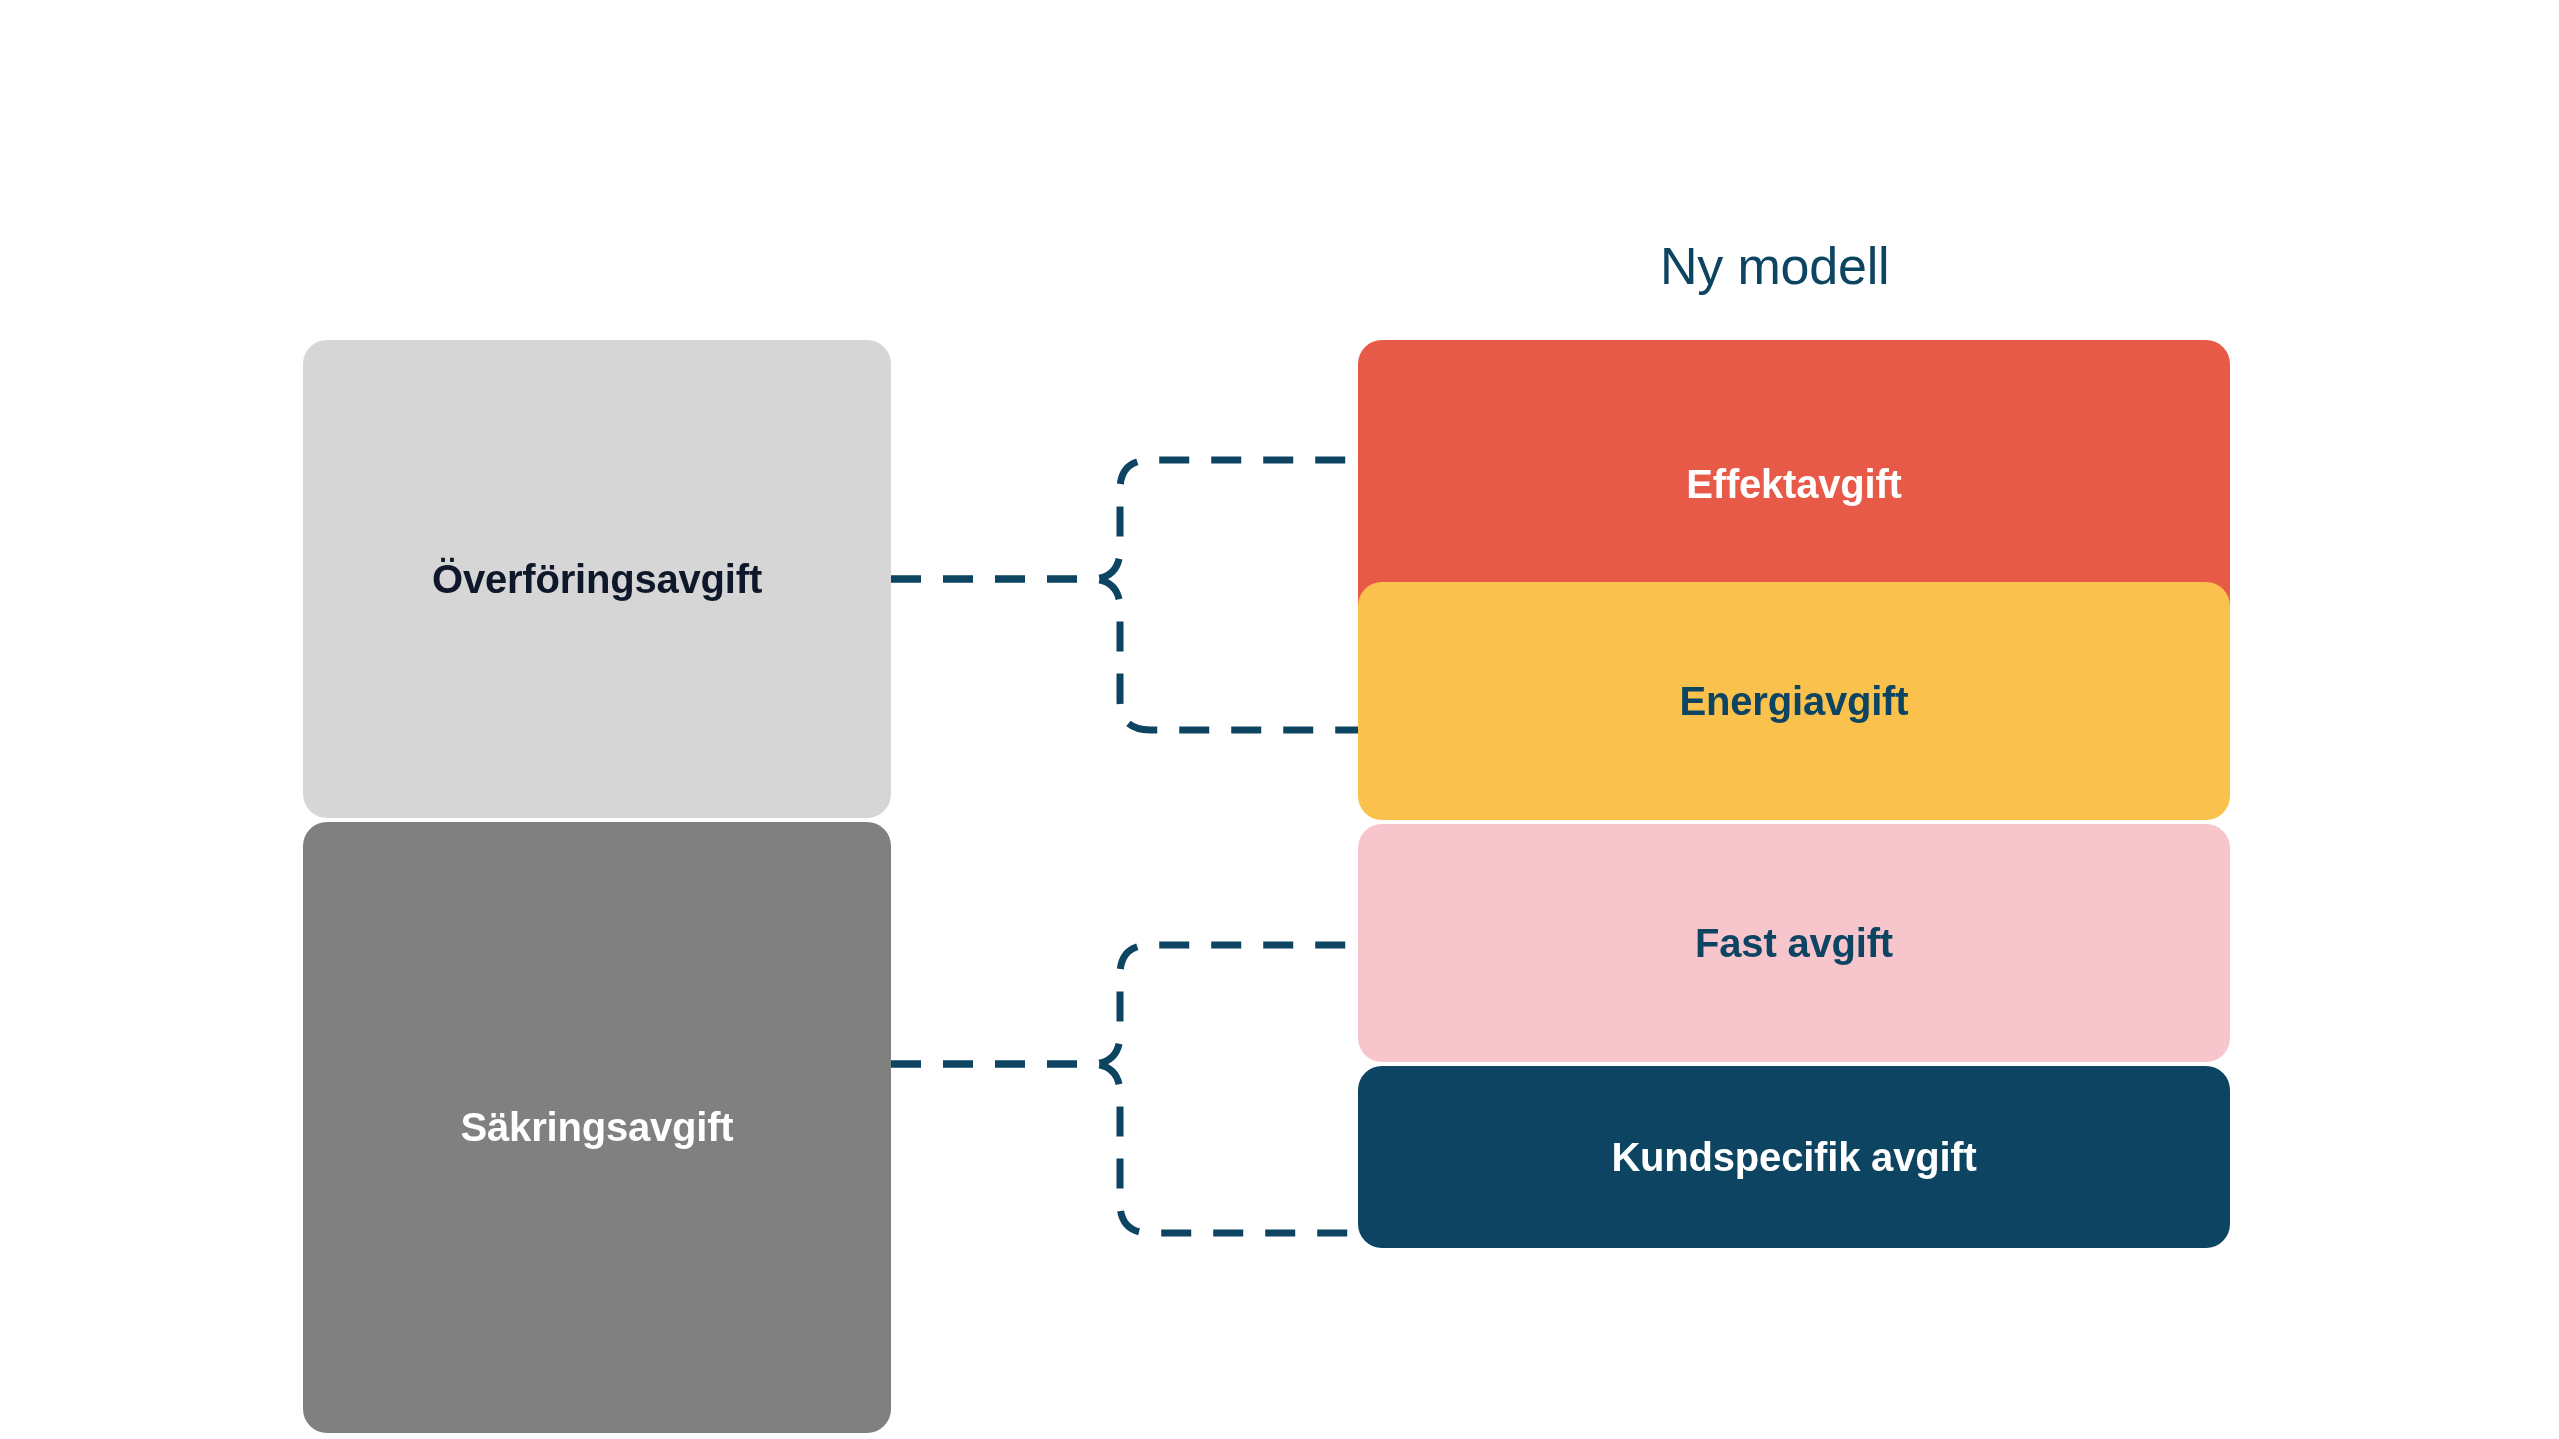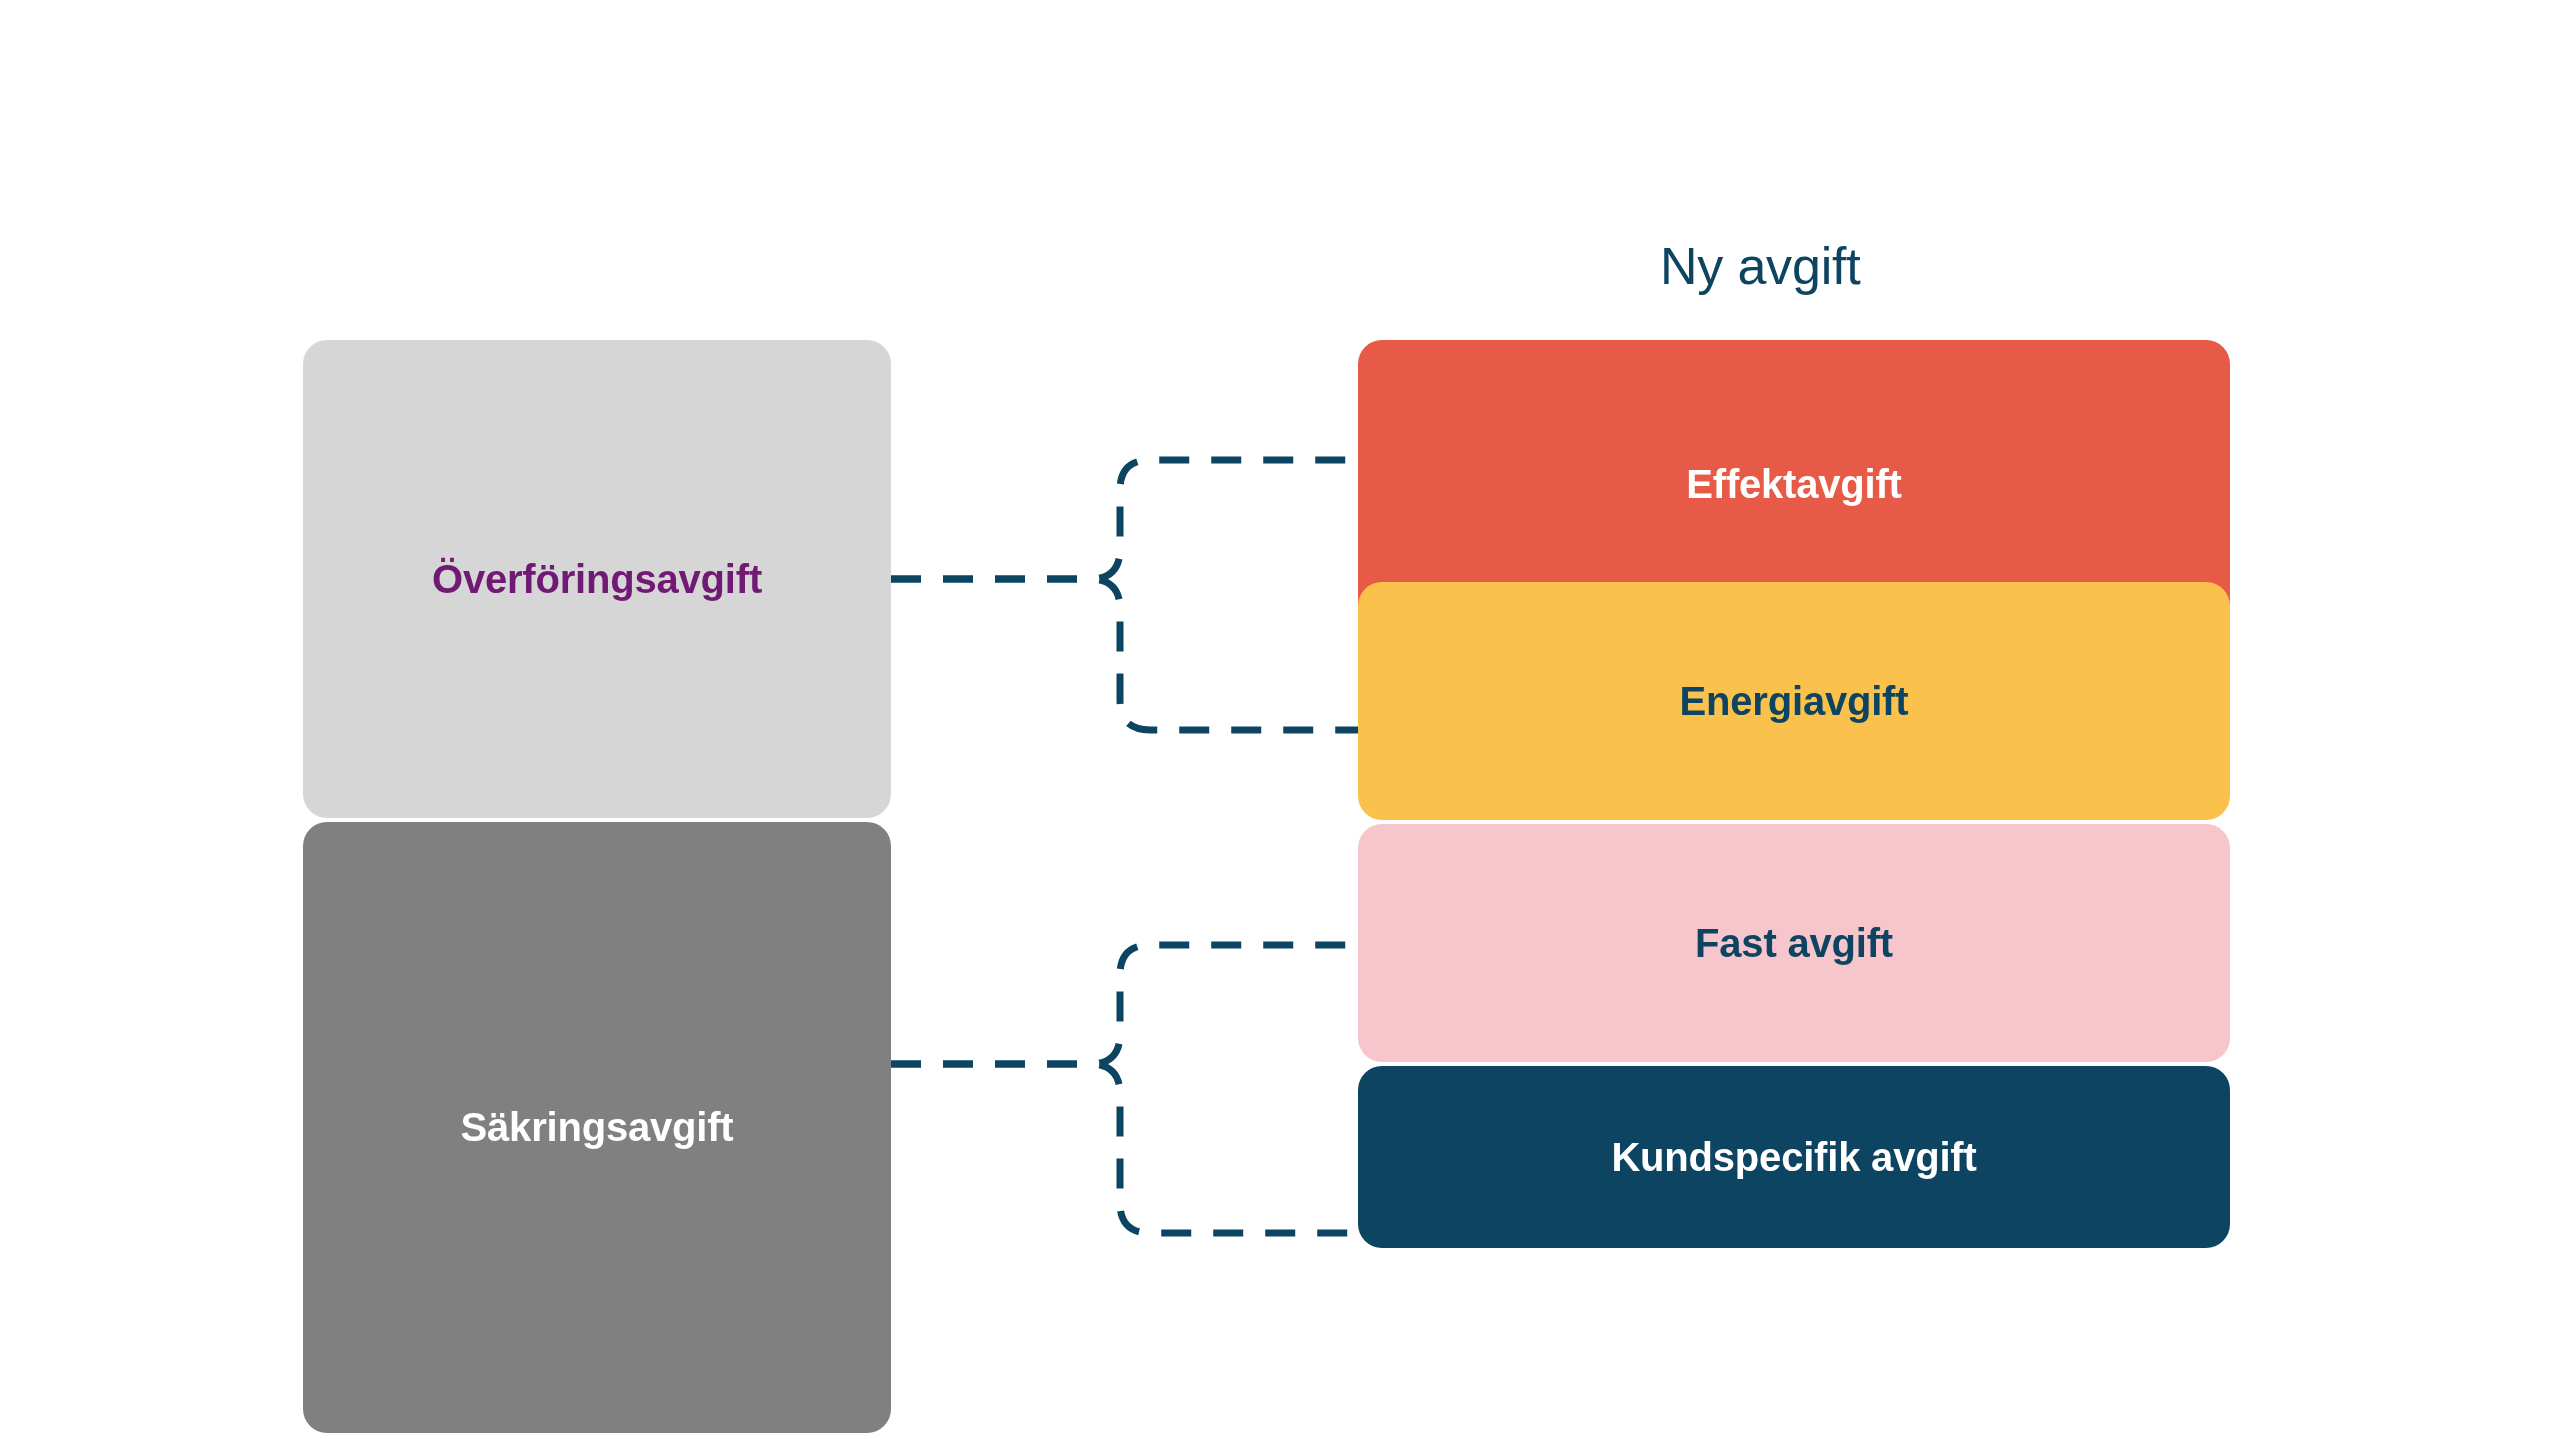--- a/index.html
+++ b/index.html
@@ -45,21 +45,21 @@
     font-weight: 700;
     letter-spacing: -0.2px;
     white-space: nowrap;
   }
 
   
   #box-overforingsavgift {
     left: 303px;  top: 340px;
     width: 588px; height: 478px;
     background: #d6d6d6;
-    color: #701a75;
+    color: #0f172a;
   }
   #box-sakringsavgift {
     left: 303px;  top: 822px;
     width: 588px; height: 611px;
     background: #808080;
     color: #ffffff;
   }
 
   
   .box-right {
@@ -101,21 +101,21 @@
     stroke-linecap: butt;
     stroke-dasharray: 30 22;
   }
 </style>
 </head>
 <body>
 
 <div id="diagram">
 
 
-  <div class="col-heading" id="heading-right">Ny avgift</div>
+  <div class="col-heading" id="heading-right">Ny modell</div>
 
   <svg id="connectors" viewBox="0 0 2559 1439">
 
     <path class="connector-path" d="M 891 579
              L 1090 579
              Q 1120 579 1120 549
              L 1120 490
              Q 1120 460 1150 460
              L 1358 460"></path>
 

